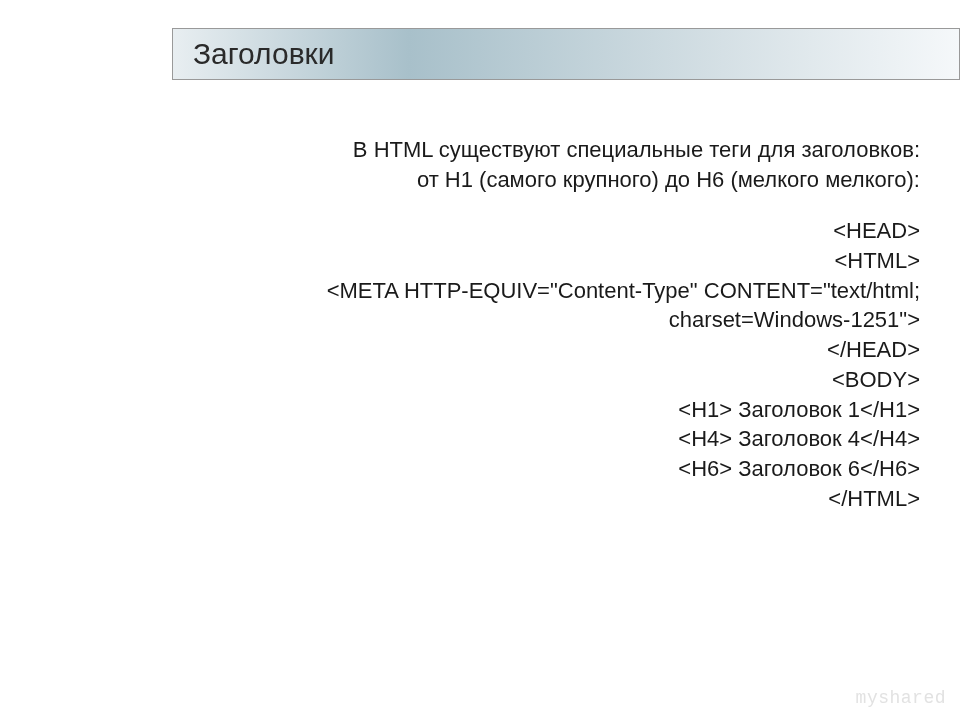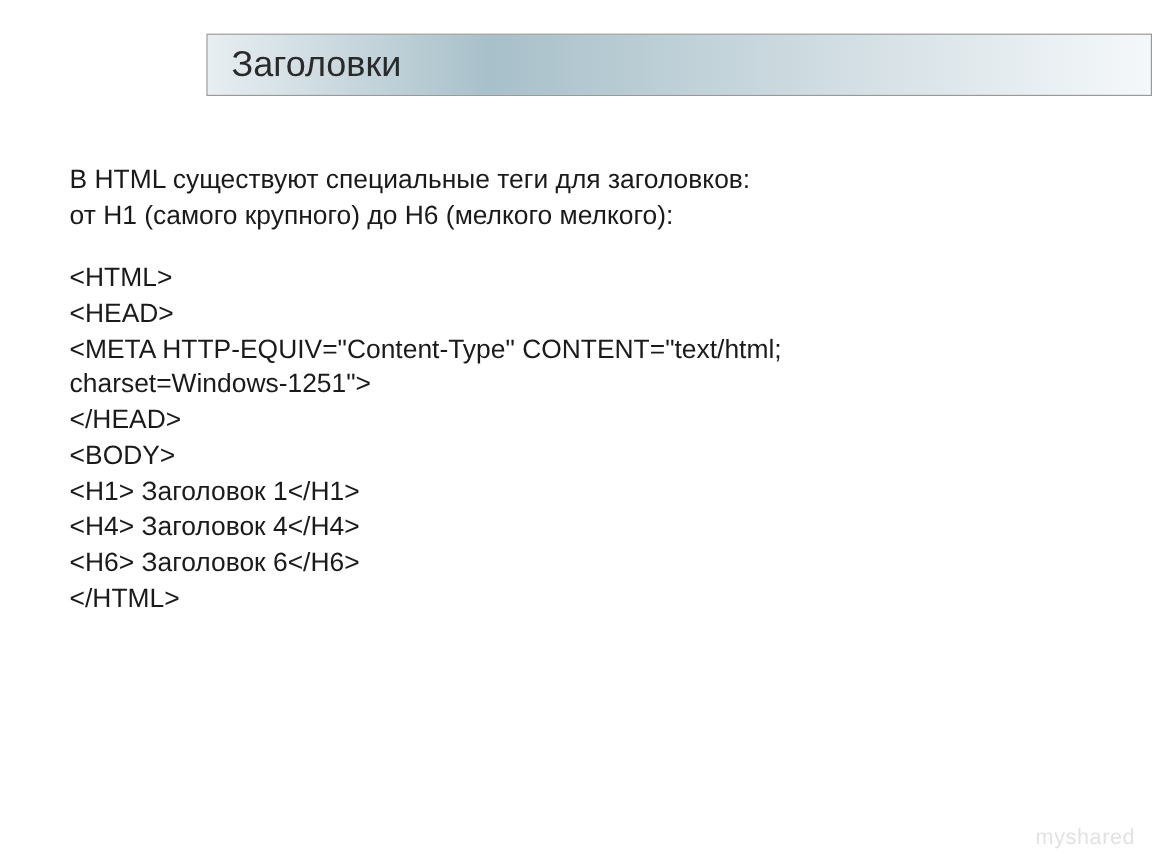--- a/index.html
+++ b/index.html
@@ -36,48 +36,49 @@
       position: absolute;
       top: 135px;
       left: 58px;
       right: 40px;
       font-size: 22px;
       color: #1a1a1a;
       line-height: 1.35;
     }
     .content p {
       margin: 0;
+      text-align: right;
     }
     .spacer {
       height: 22px;
     }
     .watermark {
       position: absolute;
       bottom: 12px;
       right: 14px;
       font-size: 18px;
       color: #e2e2e2;
-      font-family: Liberation Sans, sans-serif;
+      font-family: Liberation Mono, monospace;
       letter-spacing: 0.5px;
       text-align: center;
     }
   </style>
 </head>
 <body>
 
 <div class="title-bar">
   <span class="title-text">Заголовки</span>
 </div>
 
 <div class="content">
   <p>В HTML существуют специальные теги для заголовков:</p>
   <p>от H1 (самого крупного) до H6 (мелкого мелкого):</p>
   <div class="spacer"></div>
+  <p>&lt;HEAD&gt;</p>
   <p>&lt;HTML&gt;</p>
-  <p>&lt;HEAD&gt;</p>
   <p>&lt;META HTTP-EQUIV="Content-Type" CONTENT="text/html;</p>
   <p>charset=Windows-1251"&gt;</p>
   <p>&lt;/HEAD&gt;</p>
   <p>&lt;BODY&gt;</p>
   <p>&lt;H1&gt; Заголовок 1&lt;/H1&gt;</p>
   <p>&lt;H4&gt; Заголовок 4&lt;/H4&gt;</p>
   <p>&lt;H6&gt; Заголовок 6&lt;/H6&gt;</p>
   <p>&lt;/HTML&gt;</p>
 </div>
 

